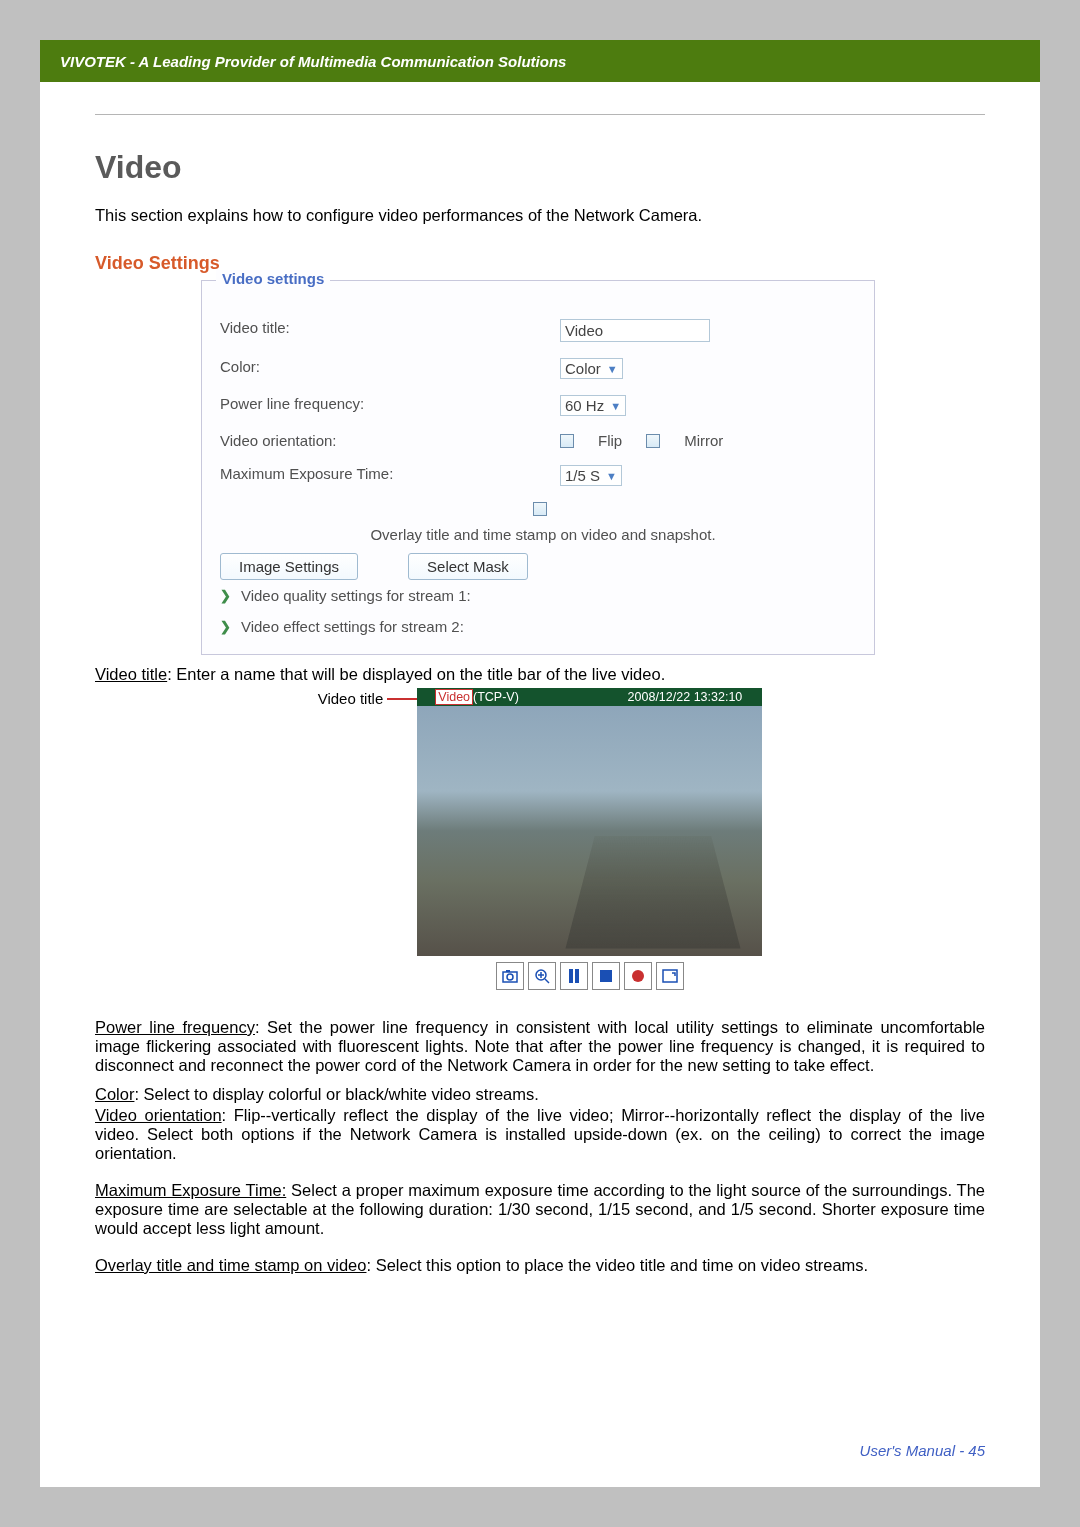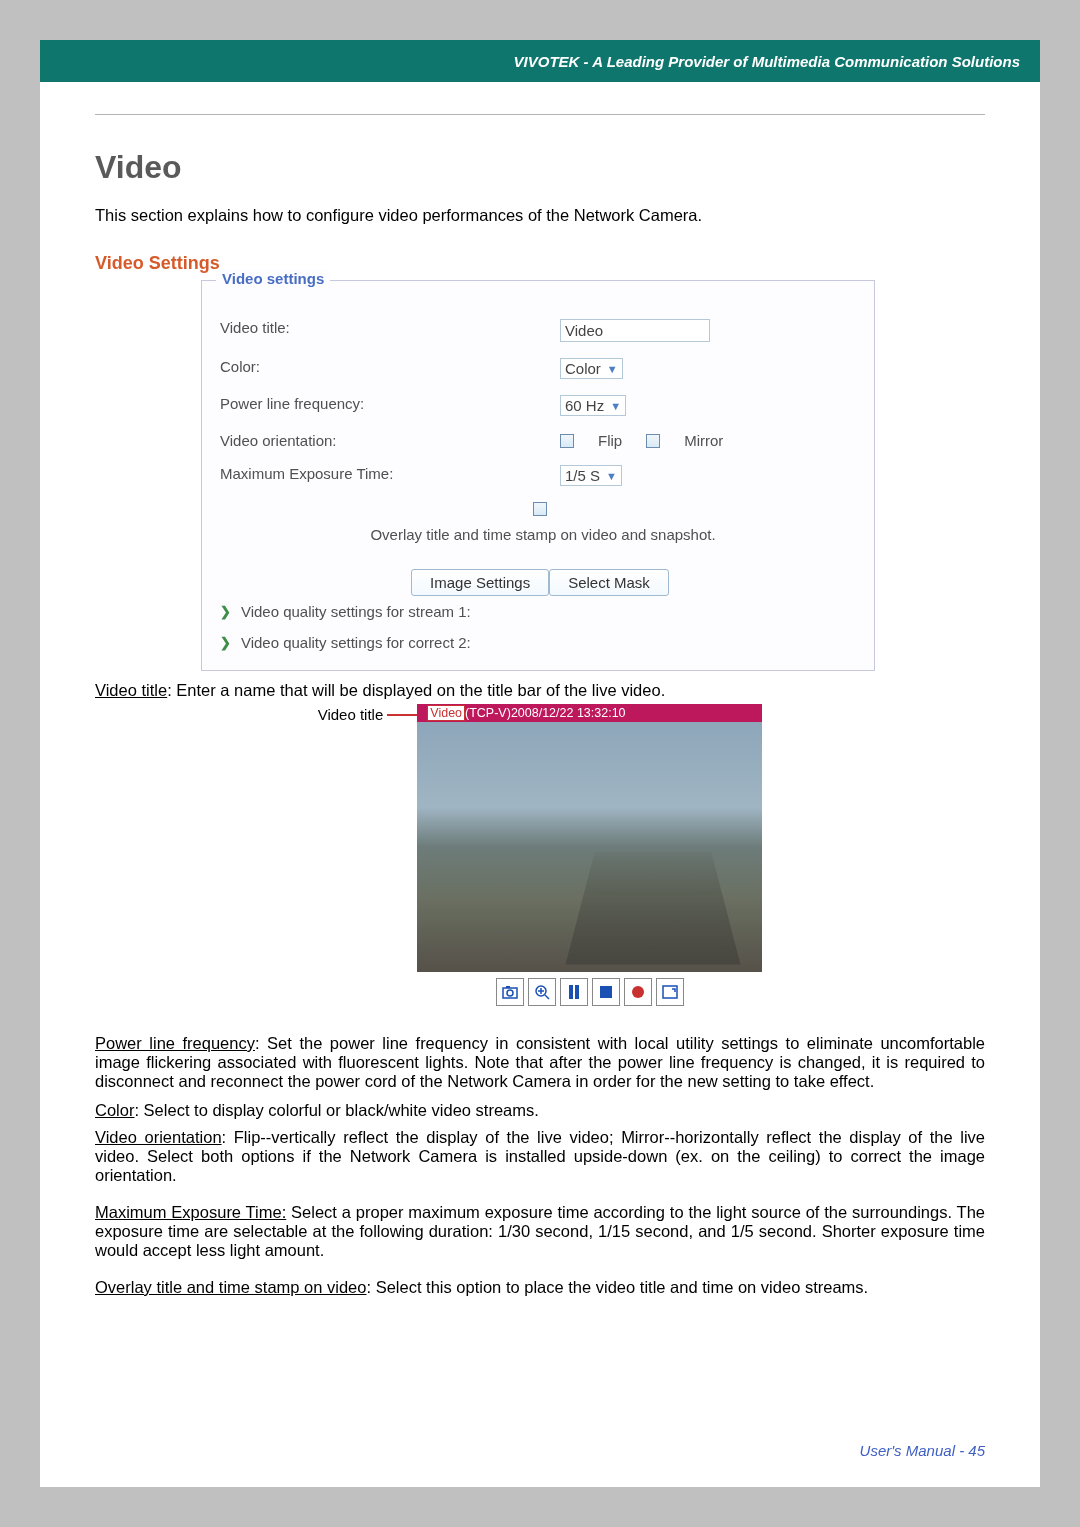--- a/index.html
+++ b/index.html
@@ -10,25 +10,24 @@
   height: 1527px;
   padding: 40px;
 }
 .page {
   background: #fff;
   width: 100%;
   height: 100%;
   position: relative;
 }
 .header {
-  background: #0f766e;
+  background: #4d7c0f;
   height: 42px;
   display: flex;
   align-items: center;
-  justify-content: flex-end;
   padding: 0 20px;
 }
 .header-text {
   color: #fff;
   font-style: italic;
   font-weight: bold;
   font-size: 15px;
 }
 .content {
   padding: 30px 55px;
@@ -108,22 +107,22 @@
 .cb {
   display: inline-block;
   width: 14px;
   height: 14px;
   border: 1px solid #6b8cac;
   background: linear-gradient(#f0f7fb, #d8eaf6);
   vertical-align: middle;
 }
 .btns {
   display: flex;
-  justify-content: center;
-  margin-top: 18px;
+  gap: 50px;
+  margin-top: 2px;
 }
 .btn {
   border: 1px solid #9fbad0;
   background: linear-gradient(#fff, #f2f9fe);
   padding: 4px 18px;
   font-size: 15px;
   color: #333;
   border-radius: 3px;
 }
 .expand {
@@ -162,24 +161,24 @@
 .line {
   display: inline-block;
   width: 30px;
   height: 2px;
   background: #c93030;
 }
 .preview {
   width: 345px;
 }
 .ov {
-  background: #be185d;
-  display: flex;
-  justify-content: flex-start;
-  padding: 2px 12px;
+  background: #14532d;
+  display: flex;
+  justify-content: space-between;
+  padding: 2px 20px;
 }
 .ov span { color: #fff; font-size: 12.5px; }
 .ov .hl {
   background: #fff;
   color: #c93030;
   border: 1px solid #c93030;
   padding: 0 2px;
   margin-left: -2px;
 }
 .img-area {
@@ -289,21 +288,21 @@
         <div class="btn">Image Settings</div>
         <div class="btn">Select Mask</div>
       </div>
 
       <div class="expand">
         <span class="chev">❯</span>
         <span>Video quality settings for stream 1:</span>
       </div>
       <div class="expand">
         <span class="chev">❯</span>
-        <span>Video quality settings for correct 2:</span>
+        <span>Video effect settings for stream 2:</span>
       </div>
     </div>
 
     <div class="body-text">
       <span class="ul">Video title</span><span>: Enter a name that will be displayed on the title bar of the live video.</span>
     </div>
 
     <div class="preview-wrap">
       <div class="preview-label">
         <span>Video title</span>
@@ -356,21 +355,21 @@
         </div>
       </div>
     </div>
 
     <div class="body-text" style="margin-top:18px;">
       <span class="ul">Power line frequency</span><span>: Set the power line frequency in consistent with local utility settings to eliminate uncomfortable image flickering associated with fluorescent lights. Note that after the power line frequency is changed, it is required to disconnect and reconnect the power cord of the Network Camera in order for the new setting to take effect.</span>
     </div>
     <div class="body-text">
       <span class="ul">Color</span><span>: Select to display colorful or black/white video streams.</span>
     </div>
-    <div class="body-text" style="margin-top:8px;">
+    <div class="body-text" style="margin-top:2px;">
       <span class="ul">Video orientation</span><span>: Flip--vertically reflect the display of the live video; Mirror--horizontally reflect the display of the live video. Select both options if the Network Camera is installed upside-down (ex. on the ceiling) to correct the image orientation.</span>
     </div>
     <div class="body-text" style="margin-top:18px;">
       <span class="ul">Maximum Exposure Time:</span><span> Select a proper maximum exposure time according to the light source of the surroundings. The exposure time are selectable at the following duration: 1/30 second, 1/15 second, and 1/5 second. Shorter exposure time would accept less light amount.</span>
     </div>
     <div class="body-text" style="margin-top:18px;">
       <span class="ul">Overlay title and time stamp on video</span><span>: Select this option to place the video title and time on video streams.</span>
     </div>
   </div>
 

